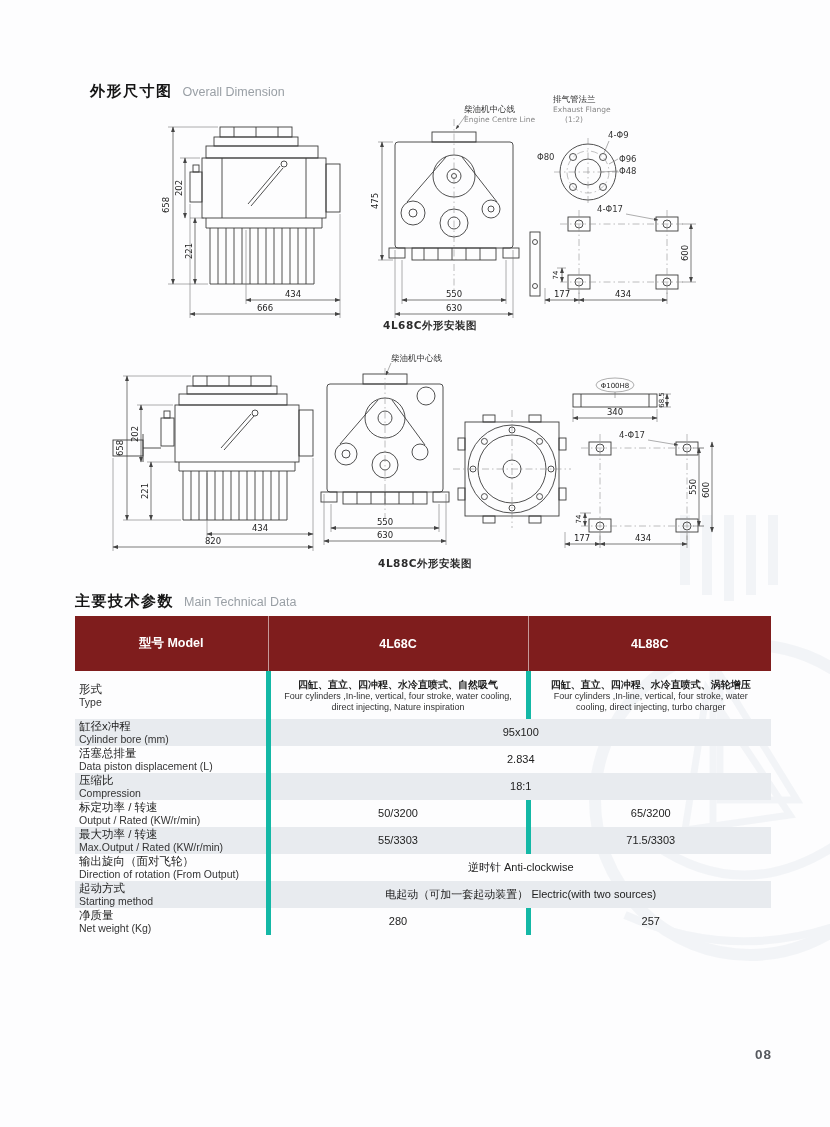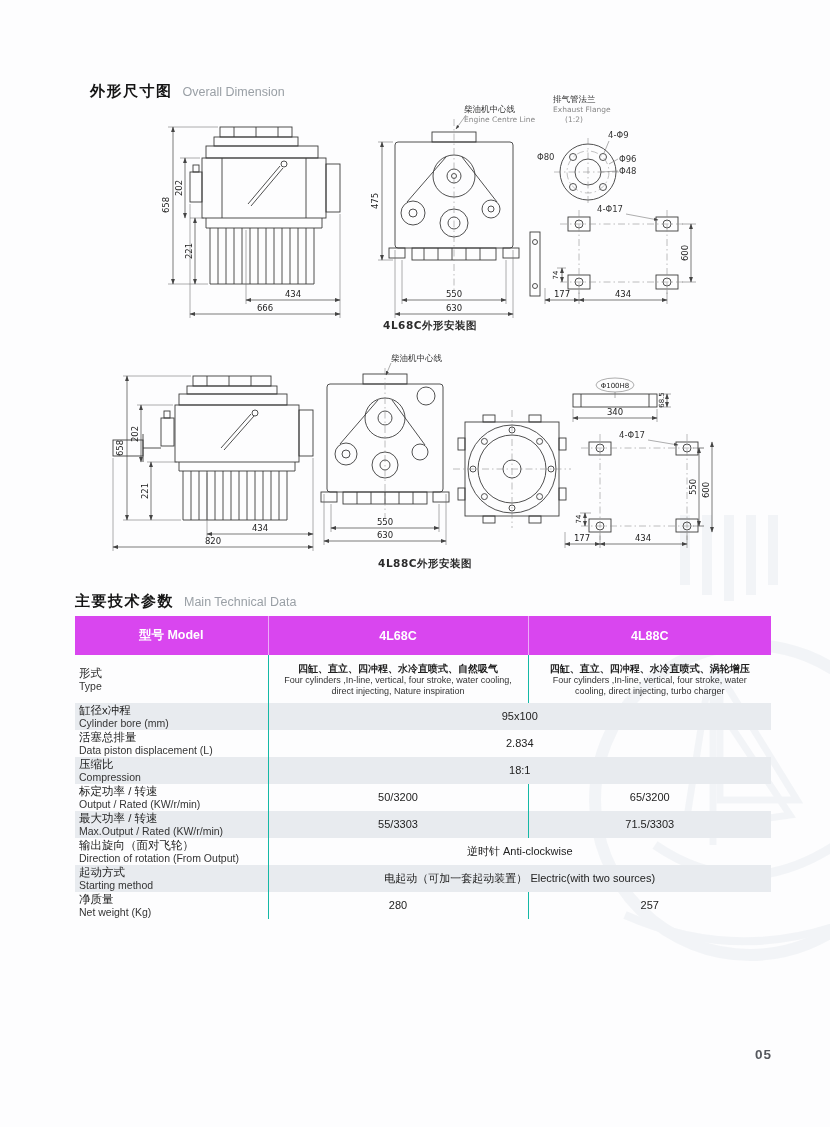--- a/index.html
+++ b/index.html
@@ -22,31 +22,31 @@
   svg.drawing text{font-family:"DejaVu Sans","Liberation Sans",sans-serif;font-size:8.5px;fill:#222;}
   svg.drawing text.lb{font-size:8.5px;fill:#333;}
   svg.drawing text.en{font-size:7.5px;fill:#888;}
   svg.drawing text.sm{font-size:7px;}
   svg.drawing text.cap{font-size:10.5px;font-weight:bold;fill:#2b2b2b;letter-spacing:0.5px;}
   svg.drawing marker path{fill:#444;stroke:none;}
   
   table.spec{position:absolute;left:75px;top:616px;width:696px;border-collapse:collapse;table-layout:fixed;}
   table.spec col.c1{width:193px;} table.spec col.c2{width:260px;} table.spec col.c3{width:243px;}
   table.spec th{
-    background:#d946ef;color:#fff;font-size:12.5px;font-weight:bold;height:23px;
-    border-left:1px solid rgba(255,255,255,.55);text-align:center;padding:8px;}
+    background:#7f1d1d;color:#fff;font-size:12.5px;font-weight:bold;height:23px;
+    border-left:1px solid rgba(255,255,255,.55);text-align:center;padding:16px;}
   table.spec th:first-child{border-left:none;}
   table.spec tbody tr{height:16px;}
   table.spec tbody tr.r-type{height:48px;}
   table.spec tbody tr:nth-child(even){background:#e8ebef;}
   table.spec td{padding:0 4px;vertical-align:middle;}
   td.lbl{text-align:left;padding-left:9px;}
   td.lbl .zh{font-size:11.5px;color:#1d1d1d;line-height:1.25;}
   td.lbl .en{font-size:10.5px;color:#343434;line-height:1.2;}
-  td.val{text-align:center;font-size:11px;color:#222;border-left:1px solid #14b8a6;}
+  td.val{text-align:center;font-size:11px;color:#222;border-left:5px solid #14b8a6;}
   td.val .zh-s{font-size:10px;font-weight:bold;color:#1d1d1d;line-height:1.3;}
   td.val .en-s{font-size:9px;color:#333;line-height:1.15;padding:0 8px;}
   
   .page-num{position:absolute;left:755px;top:1047px;font-size:13.5px;font-weight:bold;color:#55585e;letter-spacing:1px;}
   
   svg.wm{position:absolute;opacity:0.055;pointer-events:none;}
 </style>
 </head>
 <body>
 
@@ -470,15 +470,15 @@
         <td class="lbl">
           <div class="zh">净质量</div>
           <div class="en">Net weight (Kg)</div>
         </td>
         <td class="val">280</td>
         <td class="val">257</td>
       </tr>
     </tbody>
   </table>
 
-  <div class="page-num">05</div>
+  <div class="page-num">08</div>
 
 </div>
 
 </body></html>

